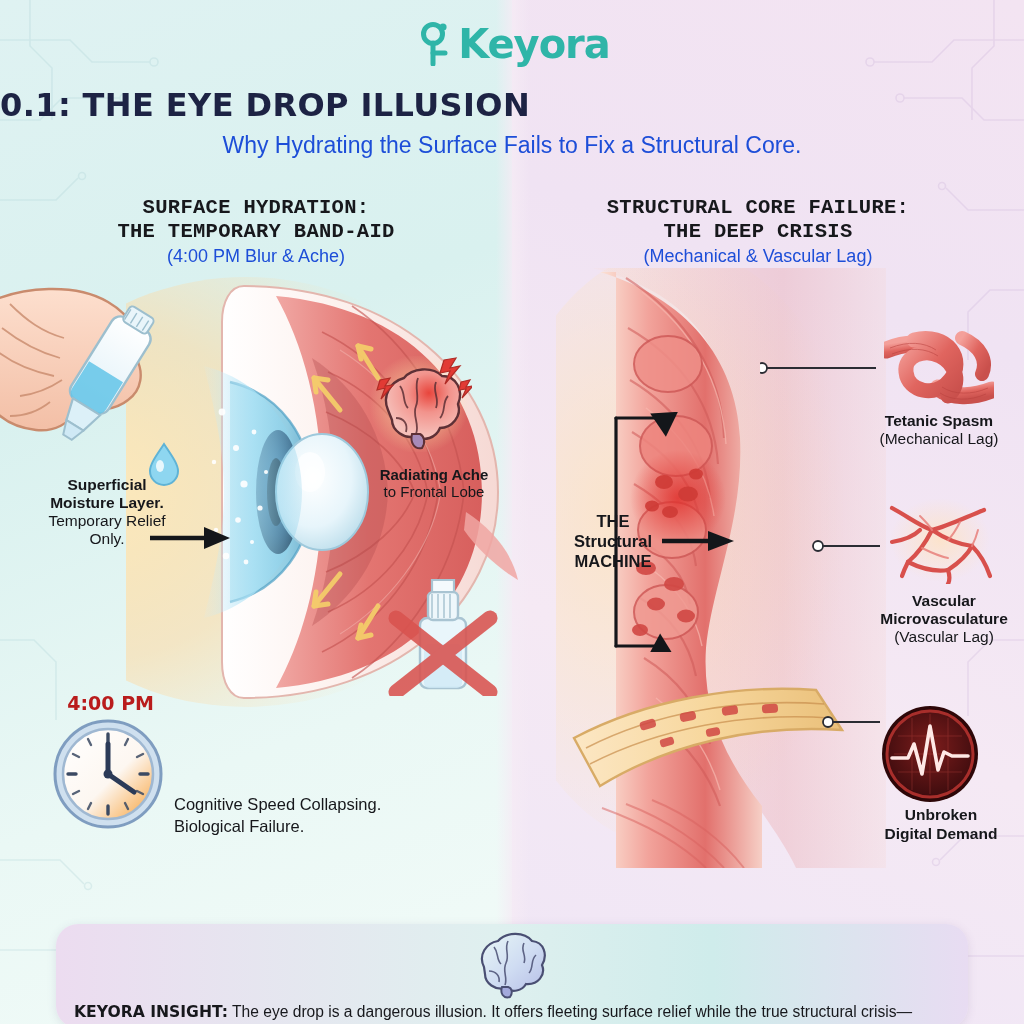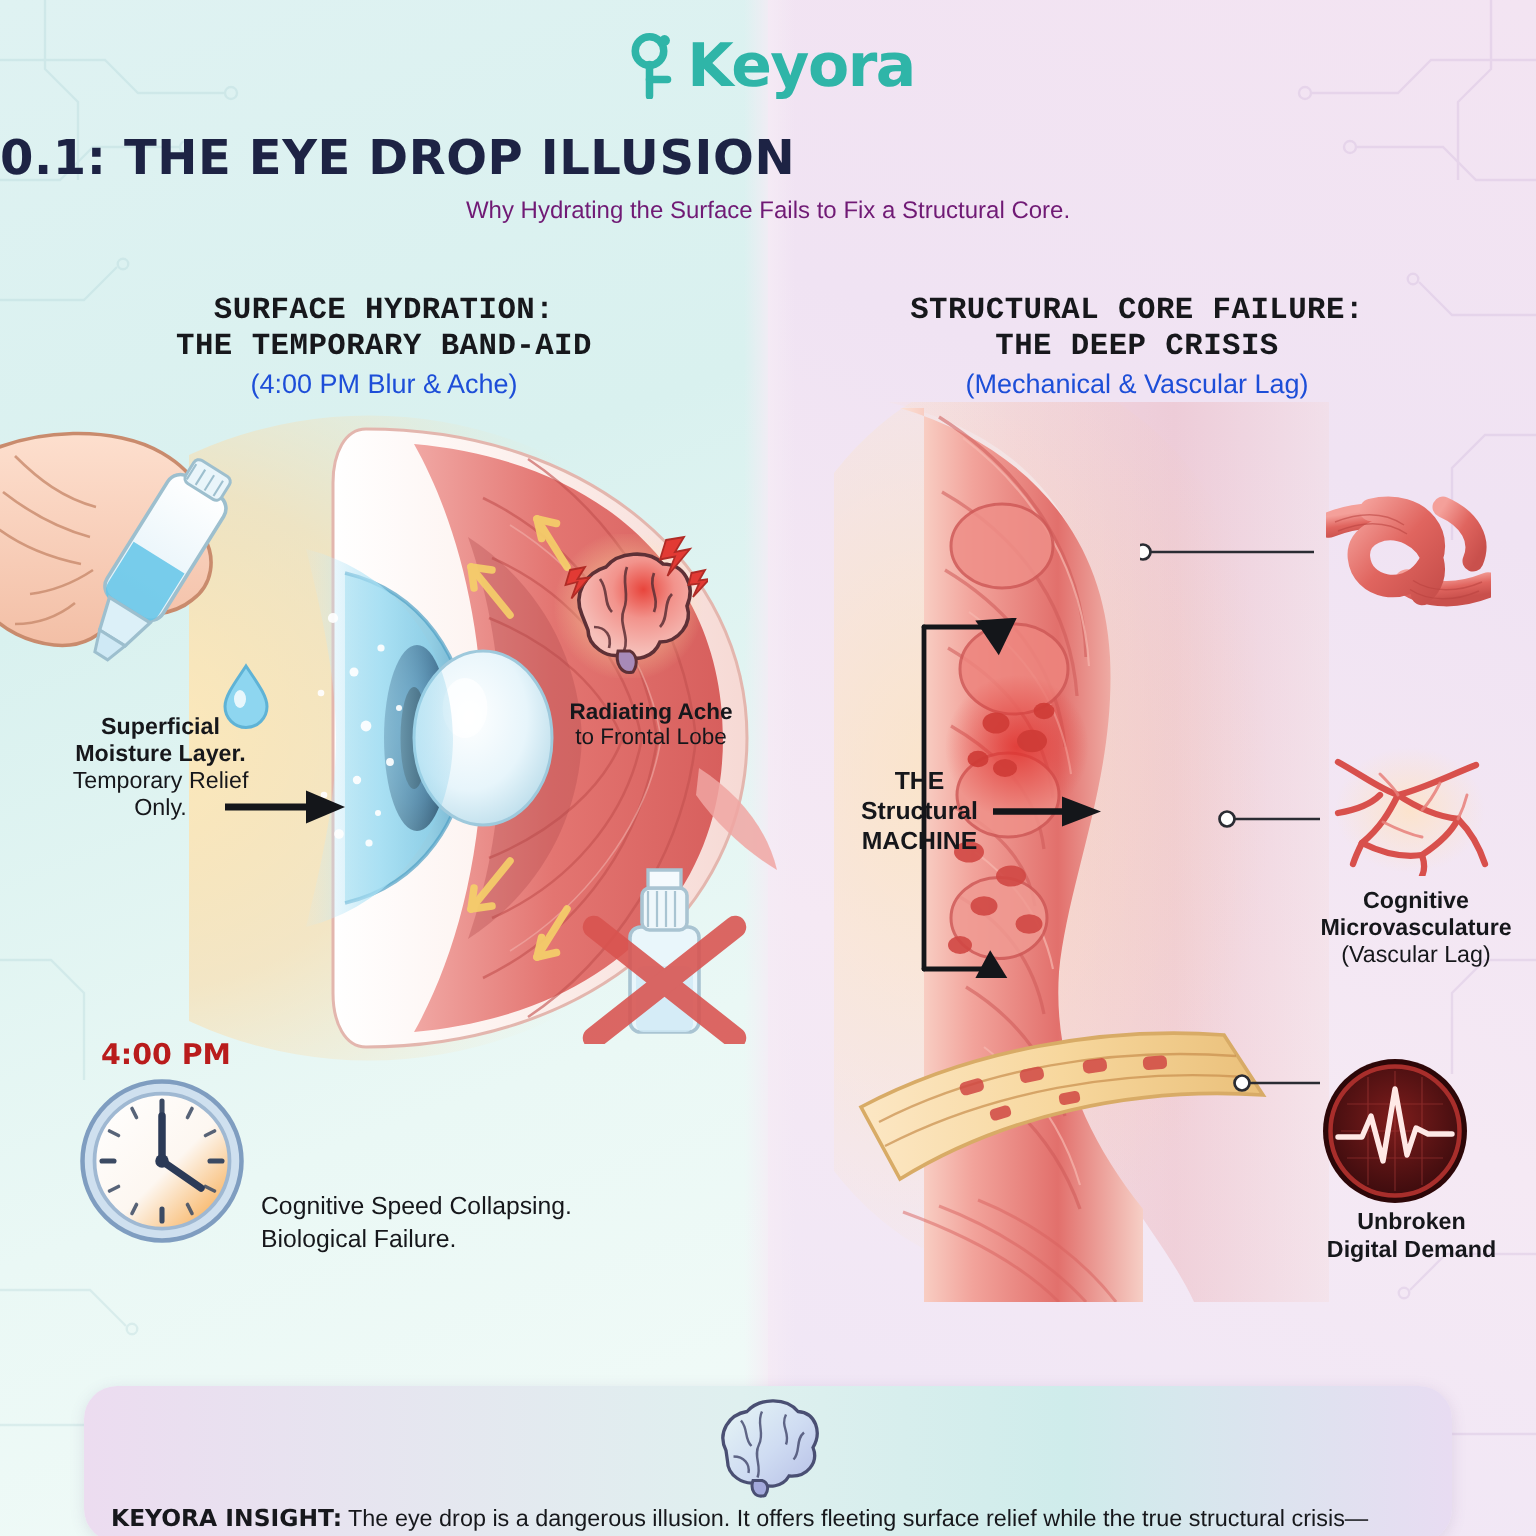--- a/index.html
+++ b/index.html
@@ -21,21 +21,21 @@
 
   
   .logo-wrap{position:absolute;left:0;right:0;top:22px;display:flex;justify-content:center;align-items:center;gap:4px;}
   .logo-mark{width:40px;height:44px;display:block;}
   .logo-text{font-size:40px;font-weight:bold;color:#2fb5a8;letter-spacing:-1px;line-height:1;
     font-family:"DejaVu Sans", sans-serif;}
   .title{position:absolute;left:0;right:0;top:86px;
     font-size:32px;font-weight:bold;color:#1d2344;letter-spacing:.4px;
     font-family:"DejaVu Sans", sans-serif;}
   .subtitle{position:absolute;left:0;right:0;top:132px;text-align:center;
-    font-size:16px;color:#701a75;}
+    font-size:23px;color:#1d4ed8;}
 
   
   .col-head{position:absolute;text-align:center;width:420px;}
   .col-head.left{left:46px;top:196px;}
   .col-head.right{left:548px;top:196px;}
   .col-head .l1,.col-head .l2{font-size:20.5px;font-weight:bold;color:#17181c;letter-spacing:.3px;line-height:1.18;
     font-family:Liberation Mono, monospace;}
   .col-head .sub{font-size:18px;color:#1d4ed8;margin-top:2px;}
 
   
@@ -578,23 +578,27 @@
     <span class="n">Cognitive Speed Collapsing.</span>
     <span class="n">Biological Failure.</span>
   </div>
 
   <div class="anno" id="anno-machine">
     <span class="n">THE</span>
     <span class="n">Structural</span>
     <span class="n">MACHINE</span>
   </div>
 
+  <div class="anno" id="anno-tetanic">
+    <span class="b">Tetanic Spasm</span>
+    <span class="n">(Mechanical Lag)</span>
+  </div>
 
   <div class="anno" id="anno-ischemic">
-    <span class="b">Cognitive</span>
+    <span class="b">Vascular</span>
     <span class="b">Microvasculature</span>
     <span class="n">(Vascular Lag)</span>
   </div>
 
   <div class="anno" id="anno-unbroken">
     <span class="n">Unbroken</span>
     <span class="n">Digital Demand</span>
   </div>
 
   <div class="insight">

